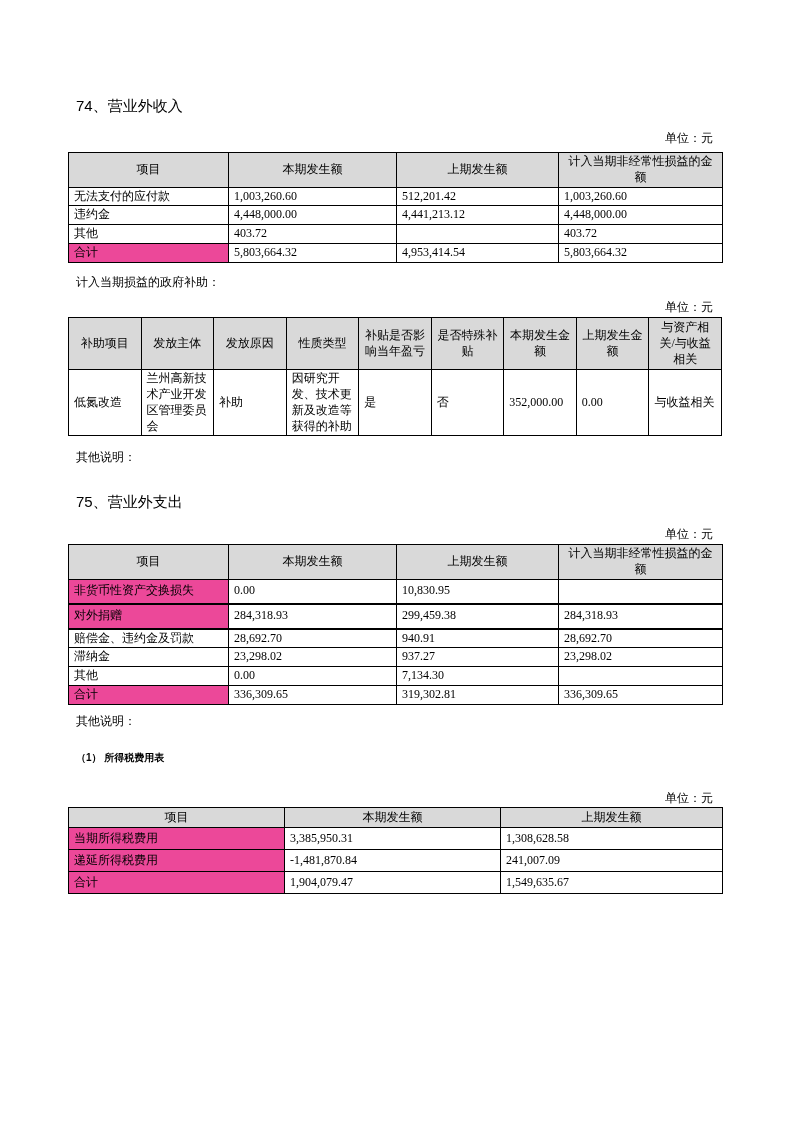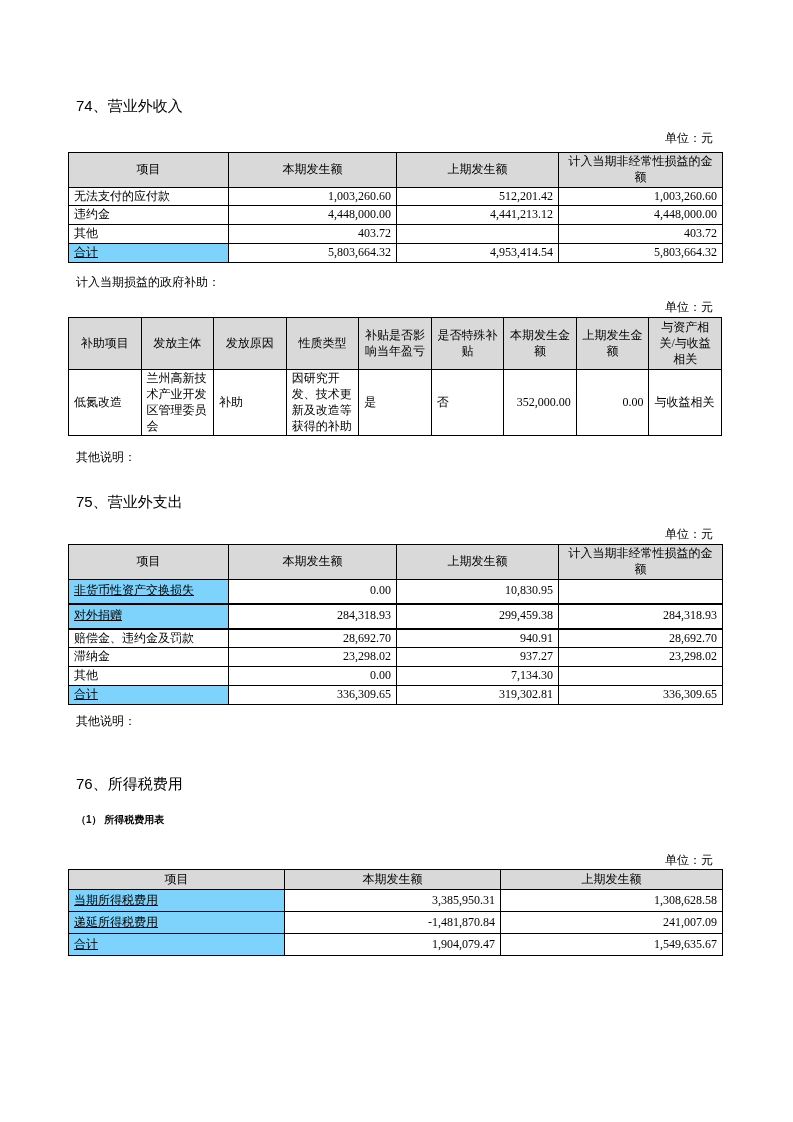--- a/index.html
+++ b/index.html
@@ -19,22 +19,22 @@
     font-weight:bold; font-size:10px; line-height:14px; padding-left:8px;
   }
   .unit { text-align:right; font-size:12px; line-height:15px; padding-right:12px; }
   .note { font-size:12px; line-height:16px; padding-left:8px; }
   table.t { width:654px; border-collapse:collapse; table-layout:fixed; }
   table.t td {
     border:1px solid #000; font-size:12px; line-height:1.32;
     padding:1px 5px; vertical-align:middle; overflow:hidden;
   }
   .hdr { background:#d9d9d9; text-align:center; padding:2px 4px; }
-  .shade { background:#7dd3fc;text-decoration:underline; }
-  .num { text-align:right; }
+  .shade { background:#ec4899; }
+  .num { text-align:left; }
   .lbl { text-align:left; }
   .h17 { height:17px; } .h18 { height:18px; } .h19 { height:19px; }
   .h22 { height:22px; } .h24 { height:24px; } .h25 { height:25px; }
   .h20 { height:20px; } .h52 { height:52px; }
   tr.thickb td { border-bottom-width:2px; }
   .t2 td { padding:3px 6px; }
   .breakall { word-break:break-all; }
 </style>
 </head>
 <body>
@@ -180,21 +180,20 @@
         <td class="lbl shade">合计</td>
         <td class="num">336,309.65</td>
         <td class="num">319,302.81</td>
         <td class="num">336,309.65</td>
       </tr>
     </tbody>
       </table>
 
     <div class="note" style="margin-top:8px">其他说明：</div>
 
-    <div class="sec-title" style="margin-top:47px">76、所得税费用</div>
     <div class="sub-title" style="margin-top:22px">（1） 所得税费用表</div>
     <div class="unit" style="margin-top:26px">单位：元</div>
 
     <table class="t" style="margin-top:1px">
       <colgroup>
           <col style="width:216px">
           <col style="width:216px">
           <col style="width:222px">
         </colgroup>
       <tbody>

